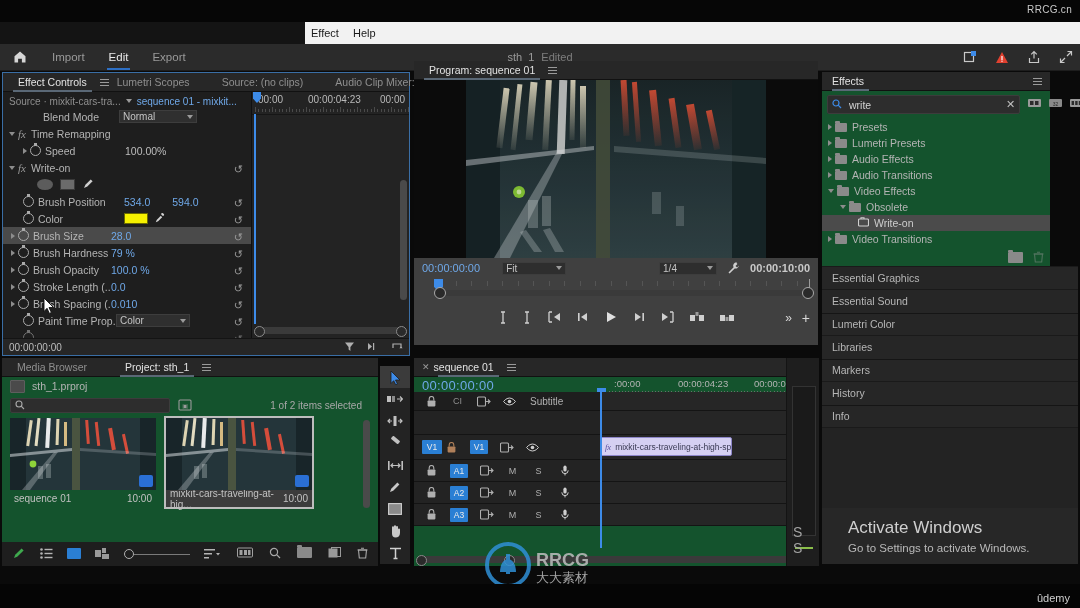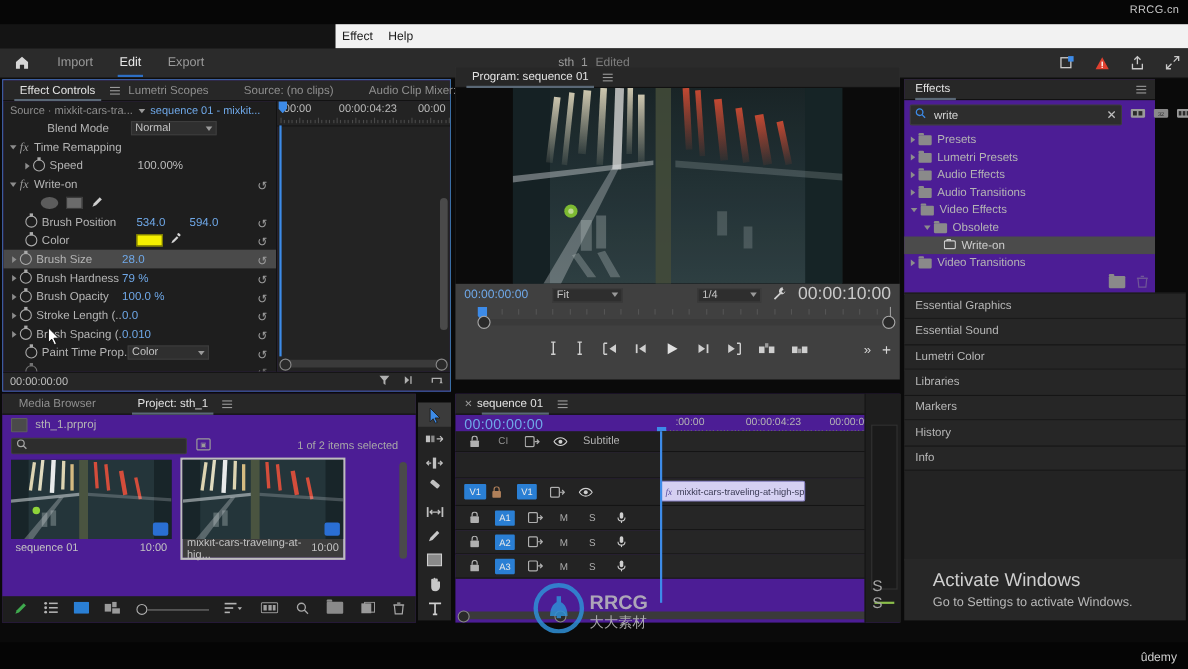--- a/index.html
+++ b/index.html
@@ -24,21 +24,21 @@
   .hdr-tab{height:26px;padding:0 12px;display:flex;align-items:center;font-size:11.5px;color:#9a9a9a;position:relative;}
   .hdr-tab.active{color:#e8e8e8;}
   .hdr-tab.active:after{content:"";position:absolute;left:10px;right:10px;bottom:0;height:2px;background:#2d6fc4;}
   .hdr-title{position:absolute;left:0;right:0;top:0;height:26px;display:flex;align-items:center;
              justify-content:center;gap:7px;font-size:11px;color:#9b9b9b;pointer-events:none;}
   .hdr-title .edited{color:#7e7e7e;}
   .hdr-right{position:absolute;right:6px;top:0;height:26px;display:flex;align-items:center;gap:16px;}
   .hdr-ico{width:16px;height:16px;display:flex;align-items:center;justify-content:center;}
 
   
-  .panel{position:absolute;background:#4c1d95;box-sizing:border-box;}
+  .panel{position:absolute;background:#14532d;box-sizing:border-box;}
   .panel-tabs{height:19px;background:#272727;display:flex;align-items:center;
               padding-left:6px;box-sizing:border-box;border-bottom:1px solid #111;}
   .ptab{font-size:10.5px;color:#8f8f8f;padding:0 9px;height:19px;line-height:19px;position:relative;white-space:nowrap;}
   .ptab.active{color:#e2e2e2;}
   .ptab.active:after{content:"";position:absolute;left:4px;right:4px;bottom:0;height:2px;background:#5a6876;}
   .hamburger{display:inline-block;width:9px;height:7px;position:relative;vertical-align:middle;margin-left:4px;}
   .hamburger i{position:absolute;left:0;width:9px;height:1px;background:#9a9a9a;}
   .hamburger i:nth-child(1){top:0}.hamburger i:nth-child(2){top:3px}.hamburger i:nth-child(3){top:6px}
 
   
@@ -88,21 +88,21 @@
 
   
   #program{left:414px;top:61px;width:404px;height:284px;background:#404040;}
   .pm-video{position:absolute;left:0;top:19px;right:0;height:178px;background:#0b0b0b;display:flex;justify-content:center;}
   .pm-frame{position:relative;width:300px;height:178px;overflow:hidden;}
   .pm-bar{position:absolute;left:0;right:0;top:197px;height:20px;display:flex;align-items:center;padding:0 8px;
           box-sizing:border-box;gap:10px;font-size:10.5px;}
   .pm-tc{color:#6fa8e8;font-size:11px;}
   .pm-dd{background:#2e2e2e;border:1px solid #3d3d3d;height:13px;min-width:56px;display:flex;align-items:center;
          justify-content:space-between;padding:0 3px;box-sizing:border-box;color:#c4c4c4;font-size:10px;}
-  .pm-dur{color:#c9c9c9;font-size:16px;}
+  .pm-dur{color:#c9c9c9;font-size:11px;font-weight:bold;}
   .pm-scrub{position:absolute;left:0;right:0;top:218px;height:20px;}
   .pm-scrub .track{position:absolute;left:24px;right:10px;top:11px;height:6px;background:#3a3a3a;border-radius:3px;}
   .pm-scrub .tk{position:absolute;top:2px;width:1px;height:5px;background:#555;}
   .pm-scrub .circ{position:absolute;top:8px;width:10px;height:10px;border:1.3px solid #a8a8a8;border-radius:50%;background:#2a2a2a;}
   .pm-ph{position:absolute;left:20px;top:0;width:9px;height:13px;background:#3d8be8;clip-path:polygon(0 0,100% 0,100% 60%,50% 100%,0 60%);}
   .pm-endmark{position:absolute;right:8px;top:0;width:1px;height:13px;background:#9a9a9a;}
   .pm-ctrls{position:absolute;left:0;right:0;bottom:14px;height:26px;display:flex;align-items:center;
             justify-content:center;gap:14px;color:#cfcfcf;}
   .pm-ctrls .plus{position:absolute;right:8px;color:#d8d8d8;font-size:14px;}
   .pm-ctrls .dchev{position:absolute;right:26px;color:#d8d8d8;font-size:12px;}
@@ -185,21 +185,21 @@
   .dotcol{position:absolute;right:0;top:0;bottom:0;width:10px;}
   .dotcol i{position:absolute;right:2px;width:7px;height:7px;border:1.2px solid #9a9a9a;border-radius:50%;}
   .tl-hscroll{position:absolute;left:4px;right:14px;bottom:3px;height:7px;background:#3a3a3a;border-radius:4px;}
   .tl-hscroll .c{position:absolute;top:-1px;width:9px;height:9px;border:1px solid #8a8a8a;border-radius:50%;background:#2a2a2a;}
   .tl-audmeter{position:absolute;left:786px;top:358px;width:32px;height:208px;background:#1e1e1e;border-left:1px solid #141414;}
   .meterbox{position:absolute;left:5px;top:28px;width:22px;bottom:30px;border:1px solid #333;background:#1a1a1a;}
   .meterbox .g{position:absolute;left:2px;right:2px;top:160px;height:2px;background:#8bbf4a;}
   .mss{position:absolute;left:6px;bottom:10px;font-size:14px;color:#a4a4a4;letter-spacing:5px;}
 
   
-  .wm-rrcg{position:absolute;left:484px;top:530px;width:140px;height:46px;opacity:.85;pointer-events:none;}
+  .wm-rrcg{position:absolute;left:484px;top:542px;width:140px;height:46px;opacity:.85;pointer-events:none;}
   .bottombar{position:absolute;left:0;bottom:0;width:1080px;height:24px;background:#050505;}
   .udemy{position:absolute;right:10px;bottom:4px;font-size:11px;color:#cfcfcf;}
 </style>
 </head>
 <body>
 
 <div id="app">
 
   <div class="os-strip"></div>
   <div class="rrcg-top">RRCG.cn</div>

